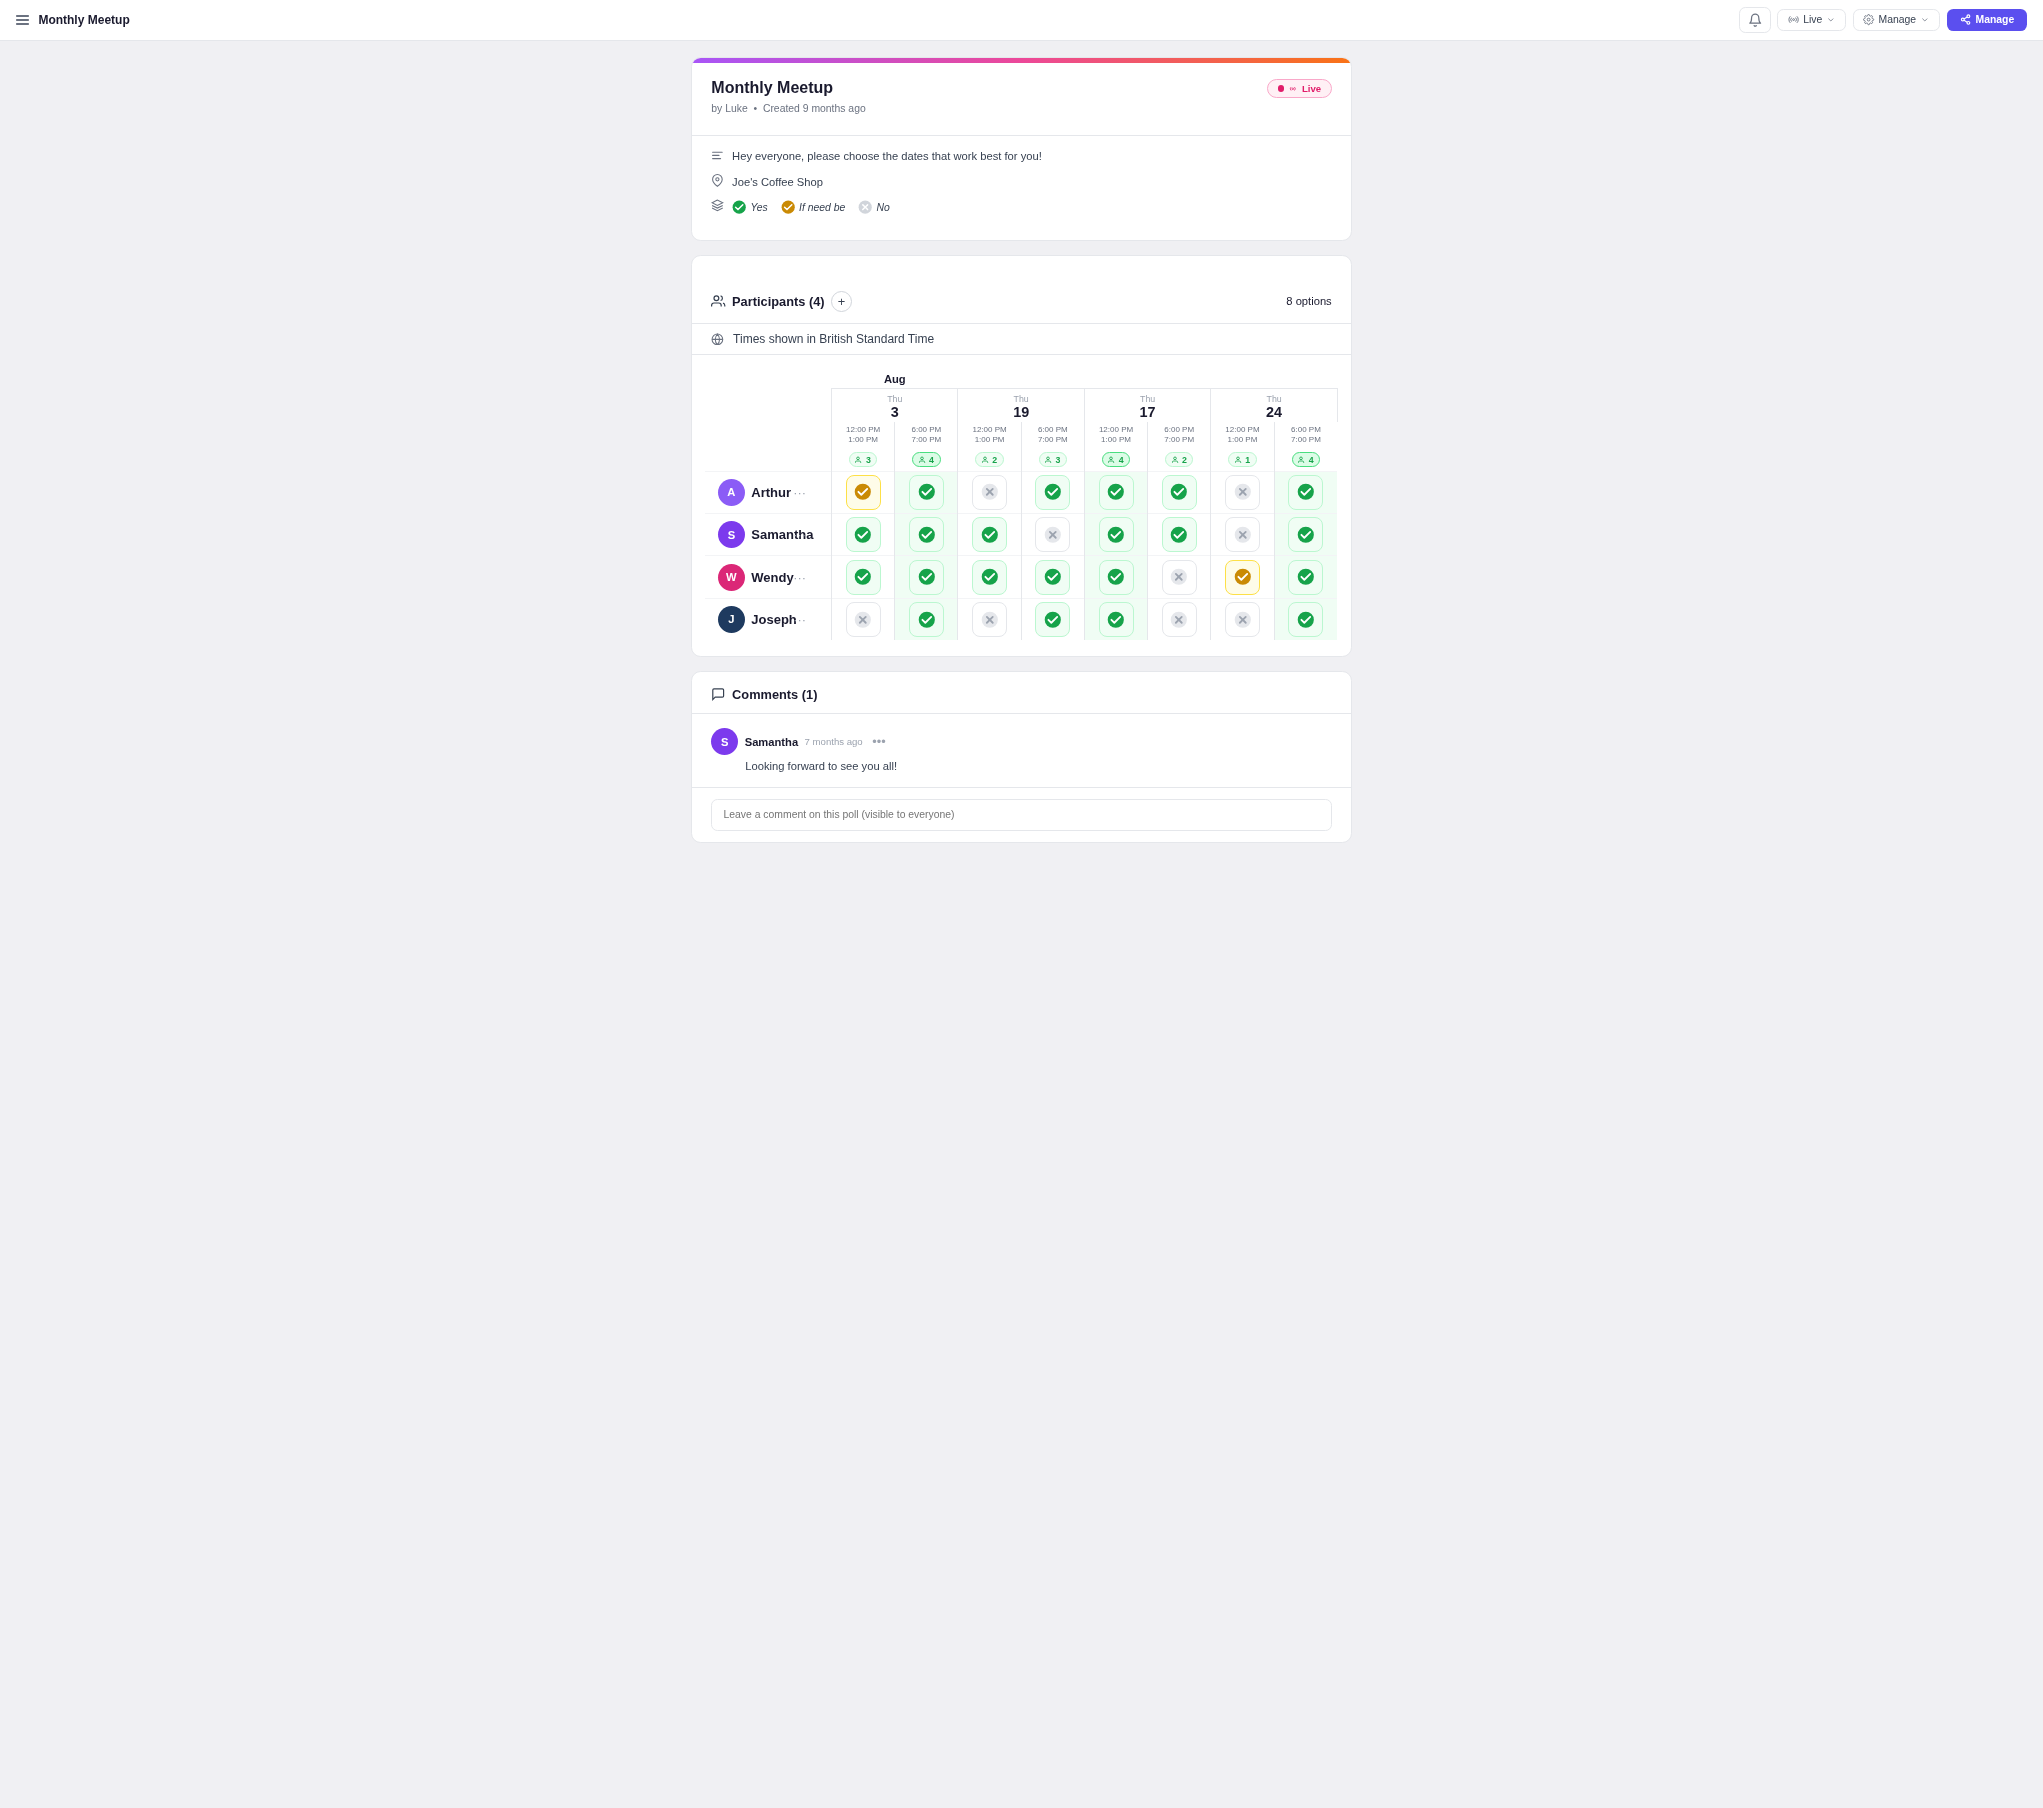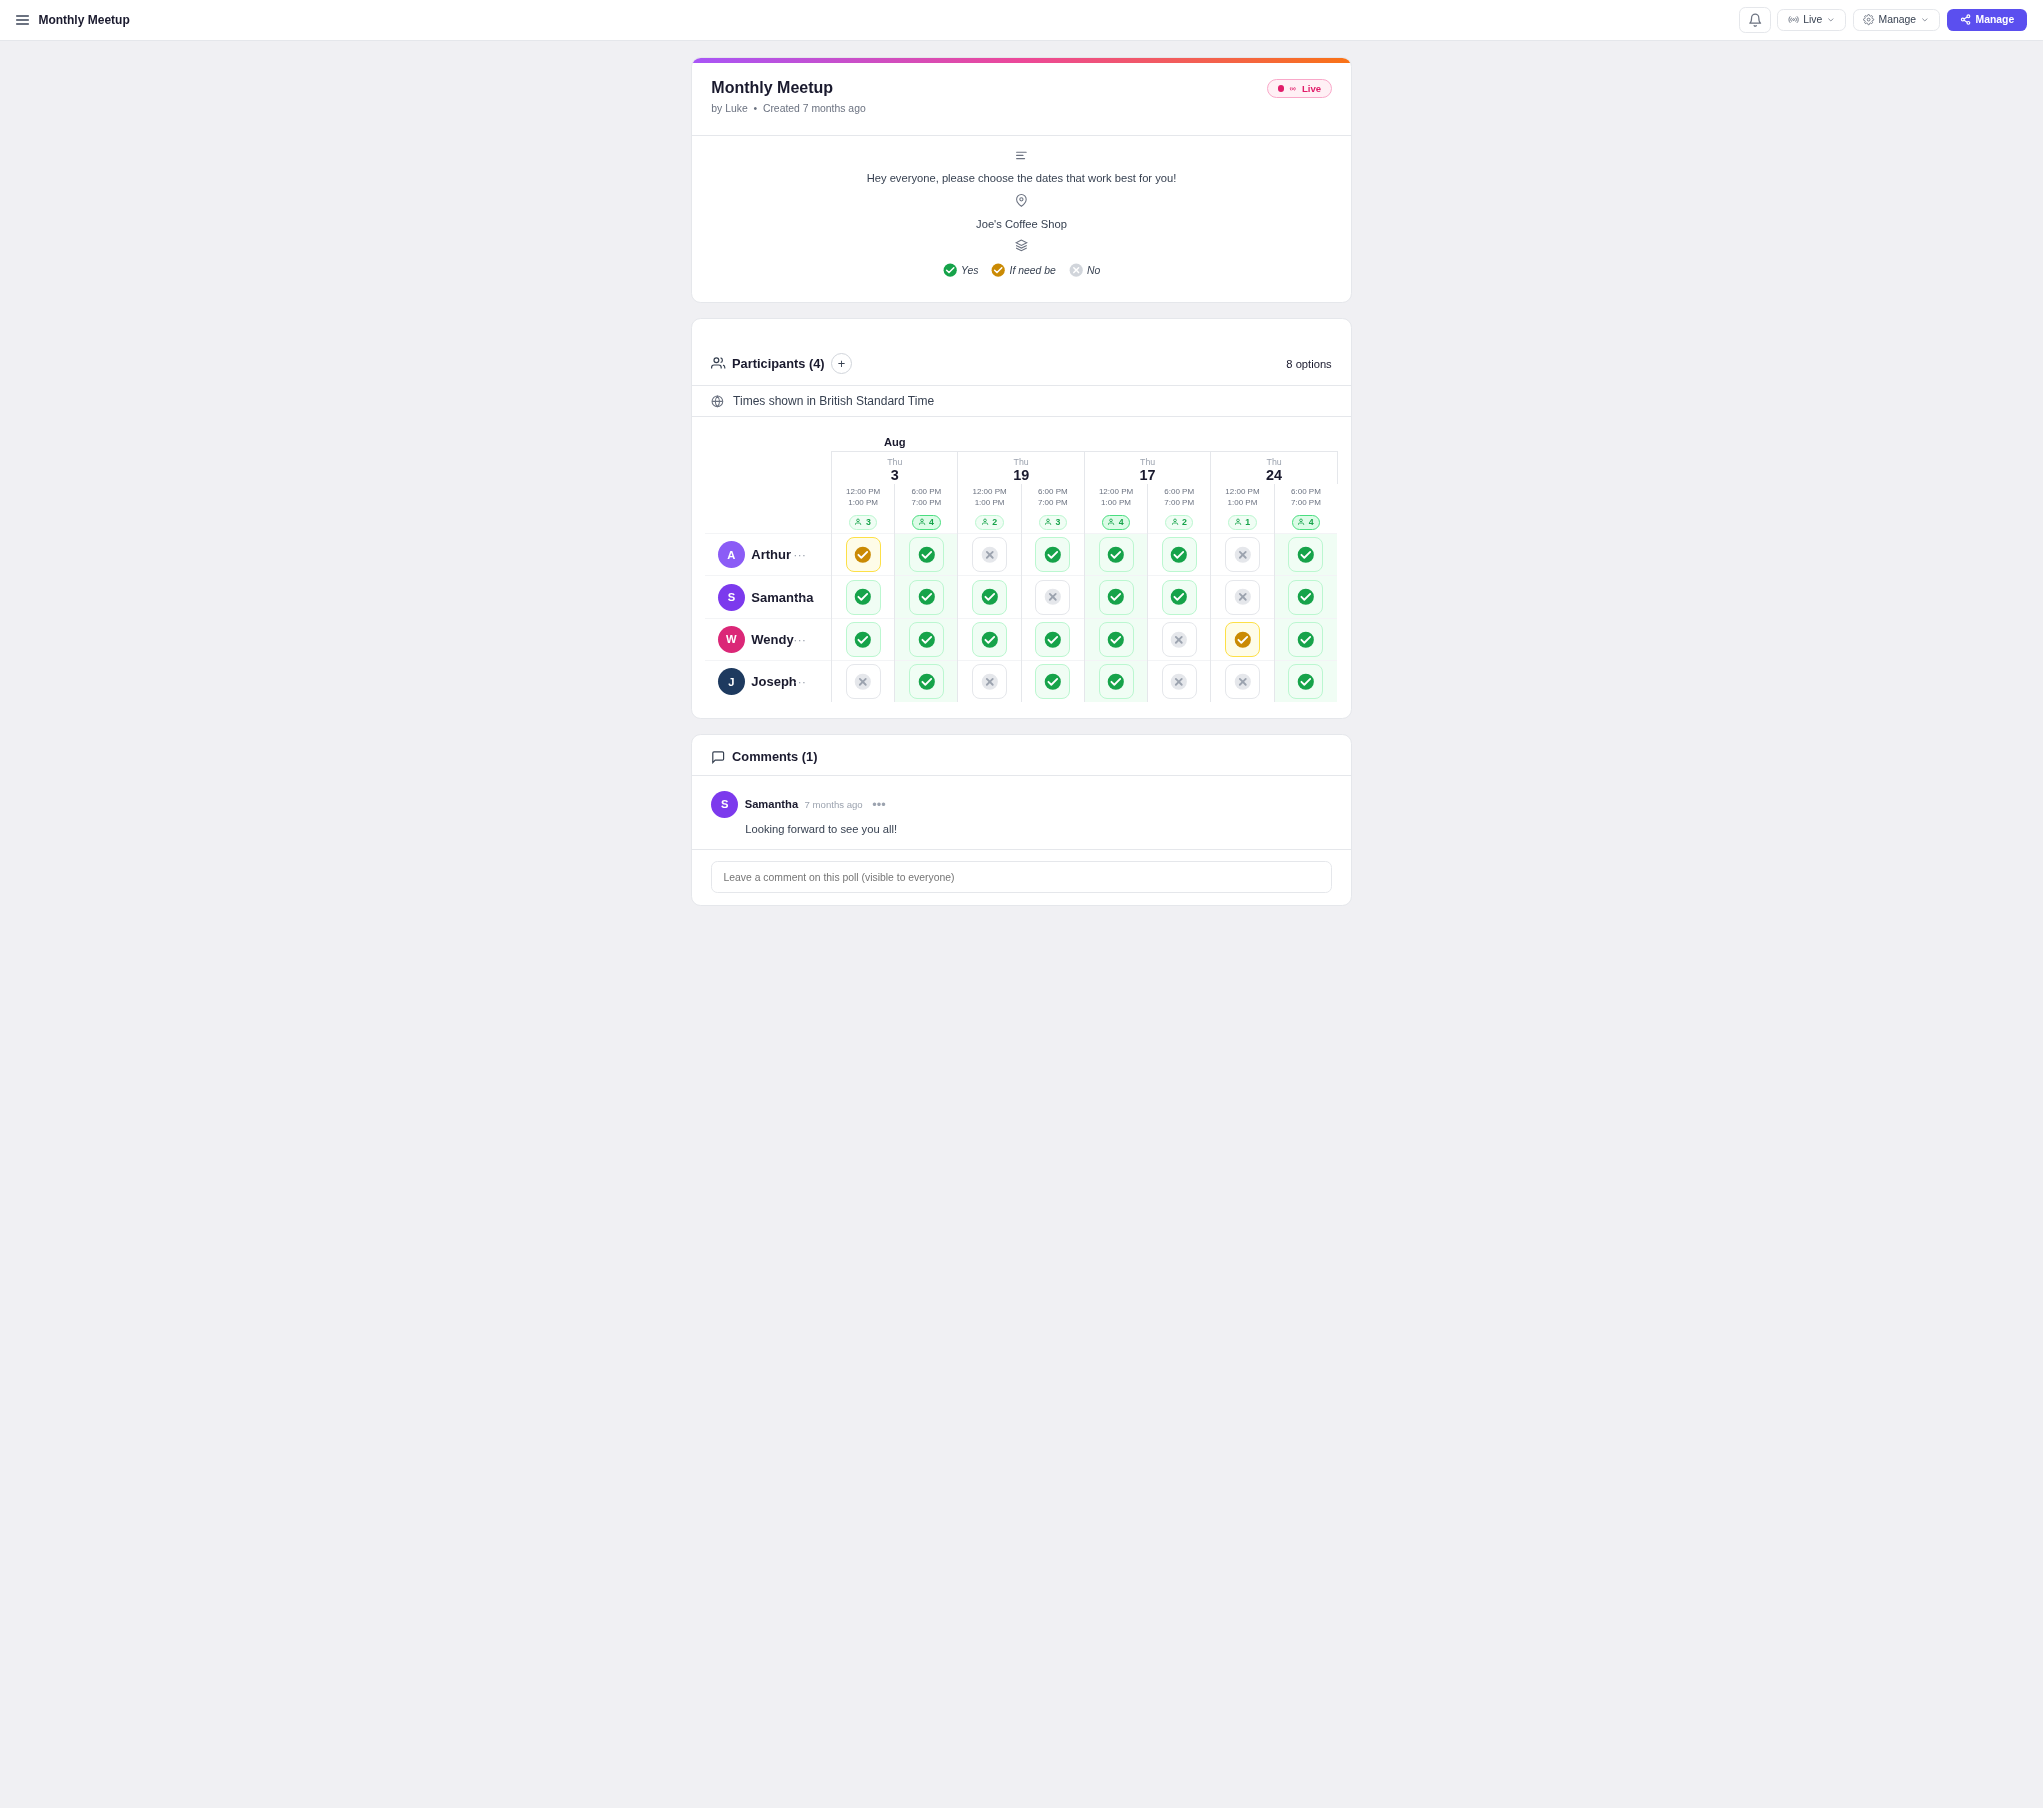--- a/index.html
+++ b/index.html
@@ -76,21 +76,21 @@
     }
     .live-dot {
       width: 6.4px; height: 6.4px; background: #e11d6a; border-radius: 50%;
       animation: pulse 1.5s infinite;
     }
     @keyframes pulse { 0%,100%{opacity:1} 50%{opacity:0.4} }
     .poll-meta { color: #6b7280; font-size: 10.4px; margin-bottom: 12.8px; }
     .divider { border: none; border-top: 0.8px solid #e5e7eb; margin: 0 0 0; }
 
     .poll-details { padding: 12.8px 19px; }
-    .detail-row { display: flex; align-items: center; gap: 8px; margin-bottom: 9.6px; color: #374151; flex-direction: column; }
+    .detail-row { display: flex; align-items: center; gap: 8px; margin-bottom: 9.6px; color: #374151; }
     .detail-row:last-child { margin-bottom: 12px; font-style: italic; }
     .detail-icon { color: #6b7280; font-size: 12px; flex-shrink: 0; }
 
     .legend { display: flex; align-items: center; gap: 12.8px; }
     .legend-item { display: flex; align-items: center; gap: 4px; font-size: 10.4px; }
 
     
     .section-header {
       display: flex; align-items: center; justify-content: space-between;
       padding: 14.4px 19px 11.2px;
@@ -259,21 +259,21 @@
           <svg width="9.6" height="9.6" viewBox="0 0 24 24" fill="none" stroke="#e11d6a" stroke-width="2">
               <circle cx="12" cy="12" r="2"></circle>
               <path d="M16.24 7.76a6 6 0 0 1 0 8.49M7.76 16.24a6 6 0 0 1 0-8.49"></path>
             </svg>
           <span>Live</span>
         </div>
       </div>
       <div class="poll-meta">
         <span>by Luke</span>
         &nbsp;•&nbsp;
-        <span>Created 7 months ago</span>
+        <span>Created 9 months ago</span>
       </div>
     </div>
     <hr class="divider">
     <div class="poll-details">
       <div class="detail-row">
         <span class="detail-icon">
           <svg width="12.8" height="12.8" viewBox="0 0 24 24" fill="none" stroke="#6b7280" stroke-width="2" stroke-linecap="round">
               <line x1="3" y1="6" x2="21" y2="6"></line>
               <line x1="3" y1="12" x2="15" y2="12"></line>
               <line x1="3" y1="18" x2="18" y2="18"></line>

